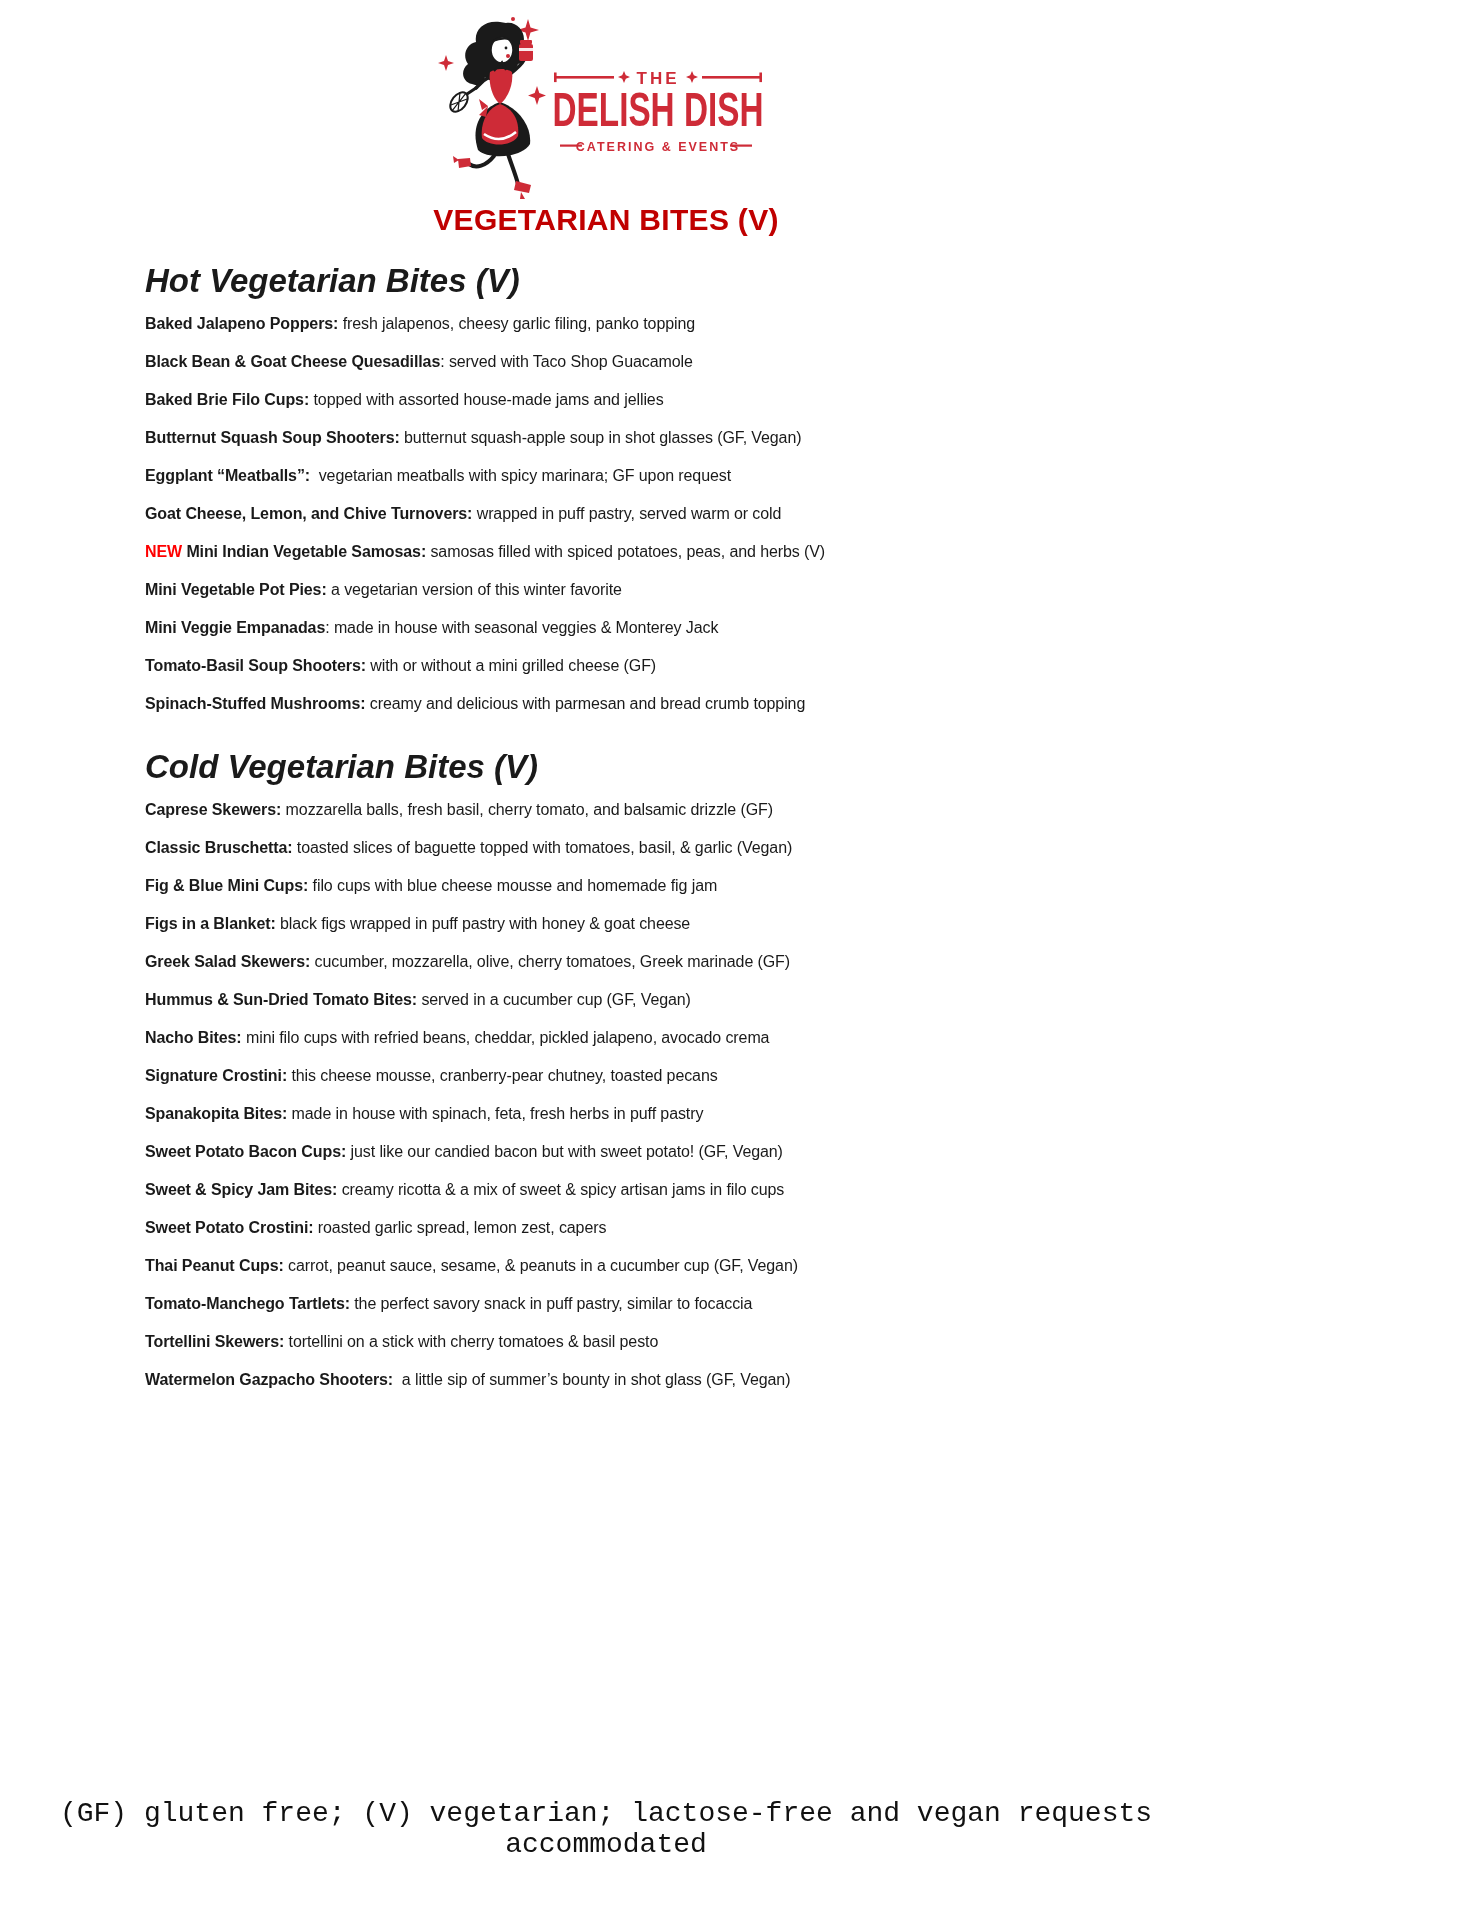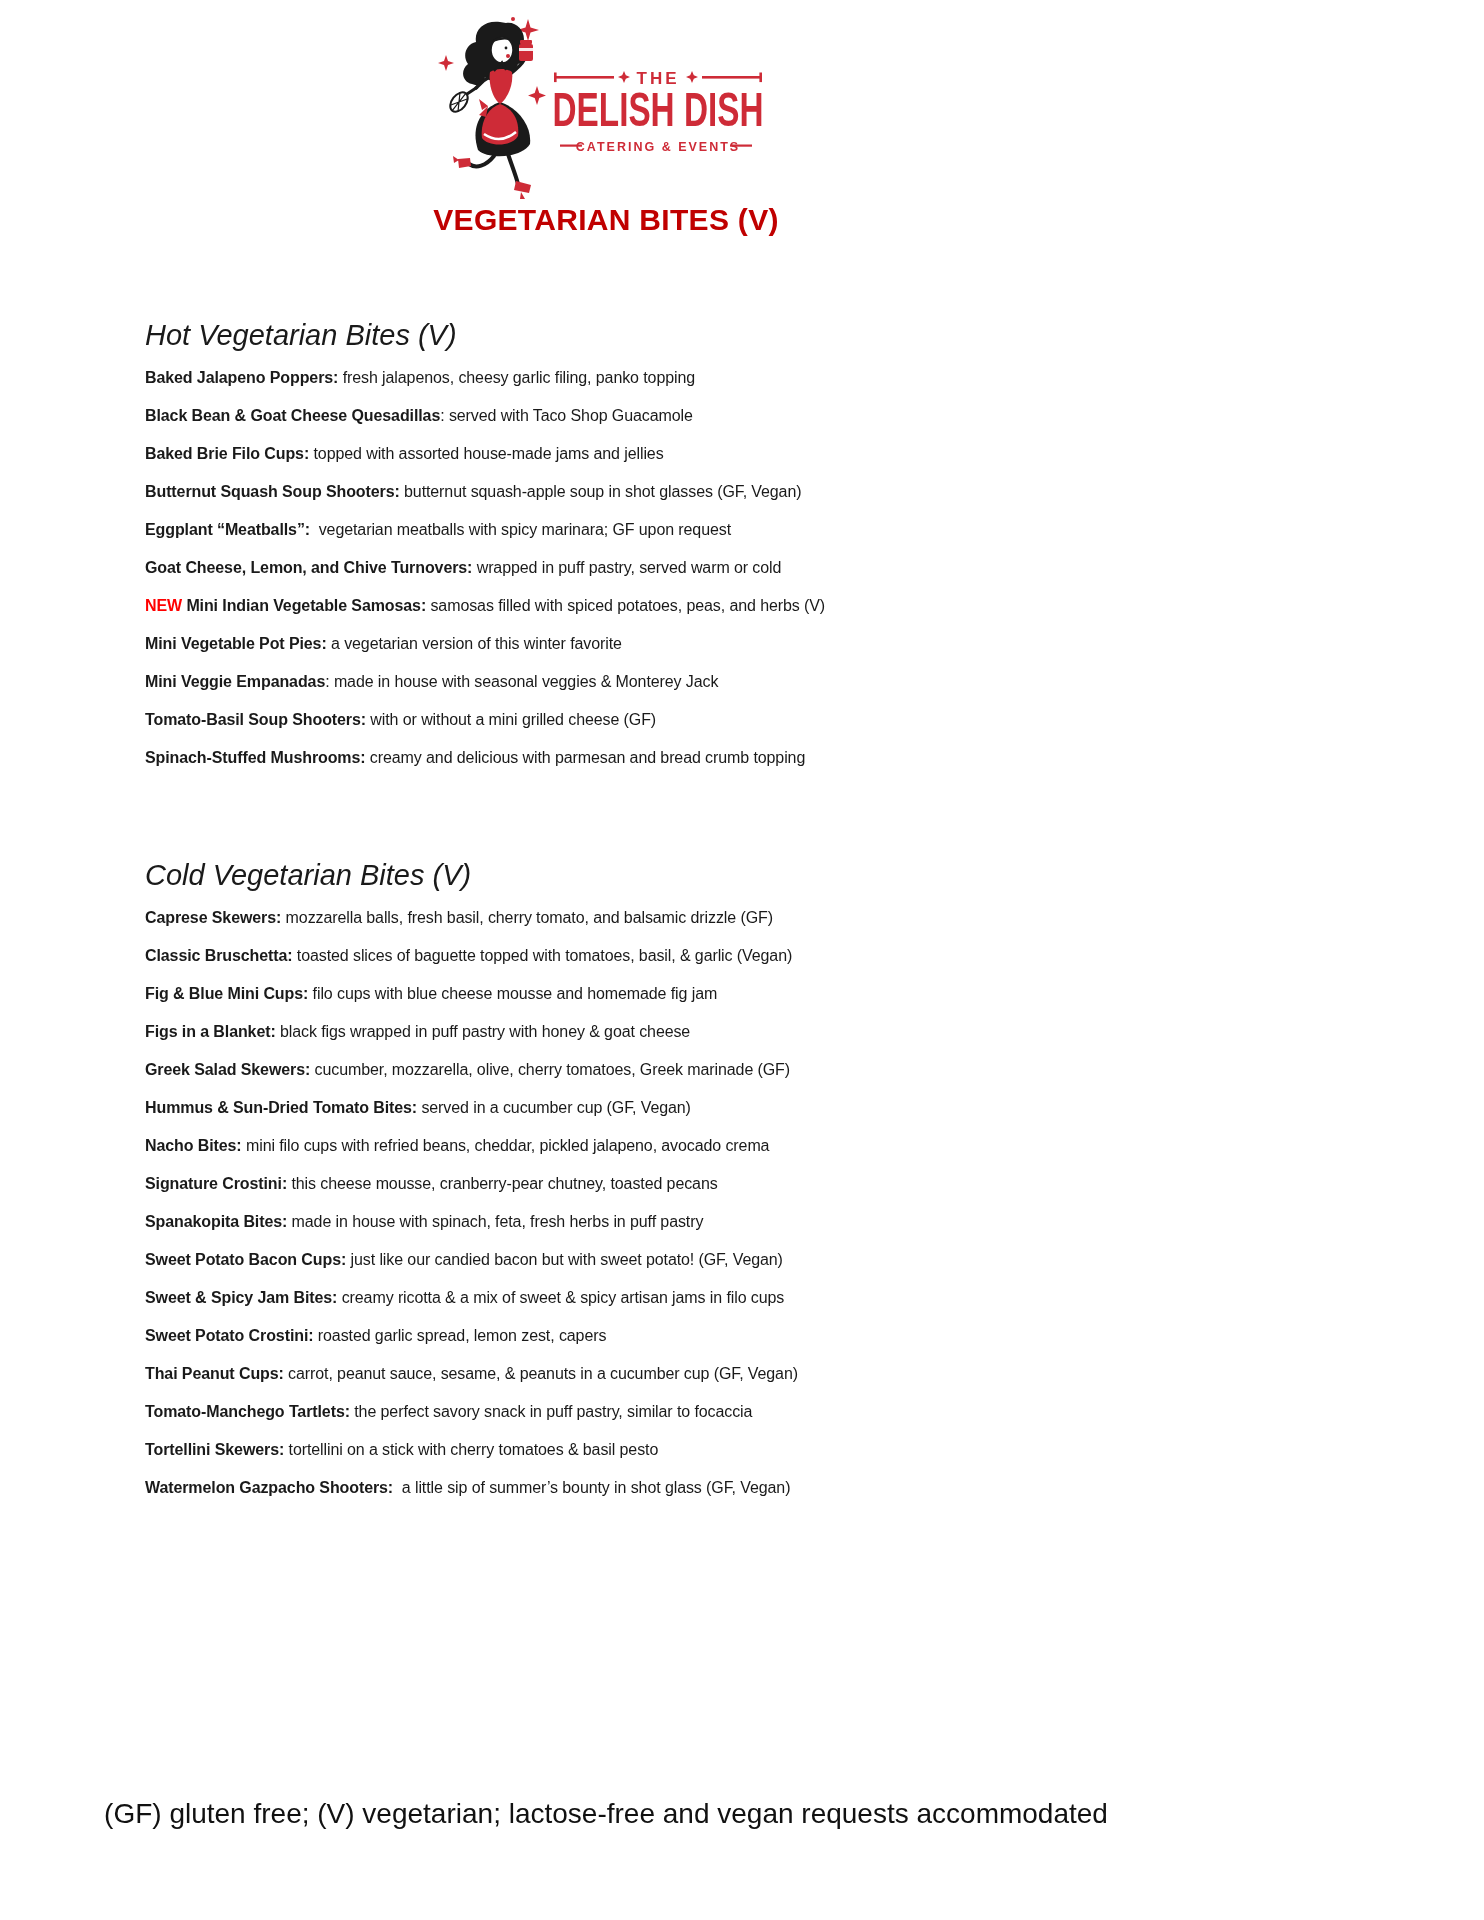--- a/index.html
+++ b/index.html
@@ -26,43 +26,43 @@
     text-align:center;
     font-size:30px;
     font-weight:700;
     letter-spacing:.3px;
     color:var(--title-red);
   }
   .menu{
     margin:0 145px 0 145px;
   }
   .section-heading{
-    font-size:29px;
-    font-weight:400;
+    font-size:33px;
+    font-weight:700;
     font-style:italic;
     line-height:40px;
-    margin-top:78px;
+    margin-top:24px;
     margin-bottom:4px;
     color:var(--ink);
   }
   .item{
     font-size:16px;
     line-height:38px;
     letter-spacing:-0.1px;
     white-space:pre-wrap;
     color:var(--ink);
   }
   .item .item-name{font-weight:700;}
   .item .new-badge{font-weight:700;color:var(--new-red);}
   .legend-footer{
     position:absolute;
     left:0;right:0;
     top:1798px;
     text-align:center;
-    font-family:Liberation Sans, sans-serif;
+    font-family:Liberation Mono, monospace;
     font-size:28px;
     color:#111;
   }
 </style>
 </head>
 <body>
 
 <div class="page">
 
   <div class="logo-wrap">

